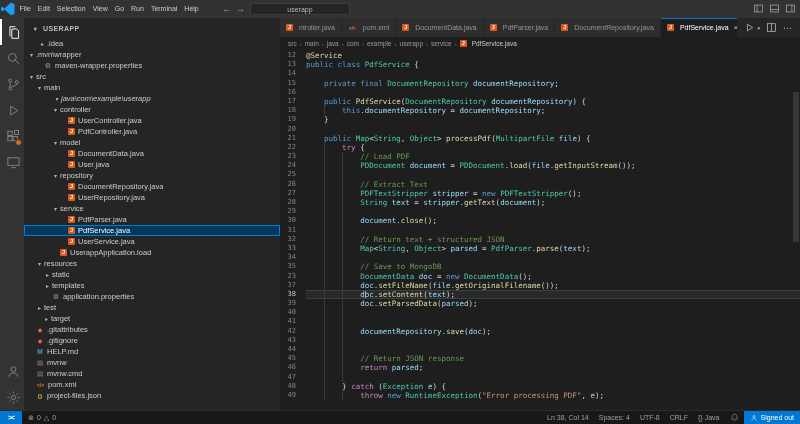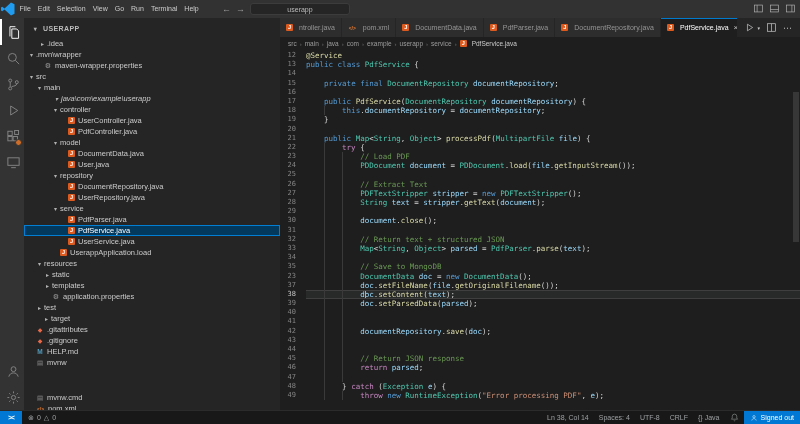--- a/index.html
+++ b/index.html
@@ -330,21 +330,21 @@
           <div class="tree-row" style="padding-left: 3px;">
             <span class="twistie"></span>
             <span class="fic fic-md">M</span>
             <span>HELP.md</span>
           </div>
           <div class="tree-row" style="padding-left: 3px;">
             <span class="twistie"></span>
             <span class="fic fic-file">▤</span>
             <span>mvnw</span>
           </div>
-          <div class="tree-row" style="padding-left: 3px; margin-top: 24px;">
+          <div class="tree-row" style="padding-left: 3px;">
             <span class="twistie"></span>
             <span class="fic fic-file">▤</span>
             <span>mvnw.cmd</span>
           </div>
           <div class="tree-row" style="padding-left: 3px;">
             <span class="twistie"></span>
             <span class="fic fic-xml">&lt;/&gt;</span>
             <span>pom.xml</span>
           </div>
           <div class="tree-row" style="padding-left: 3px;">

